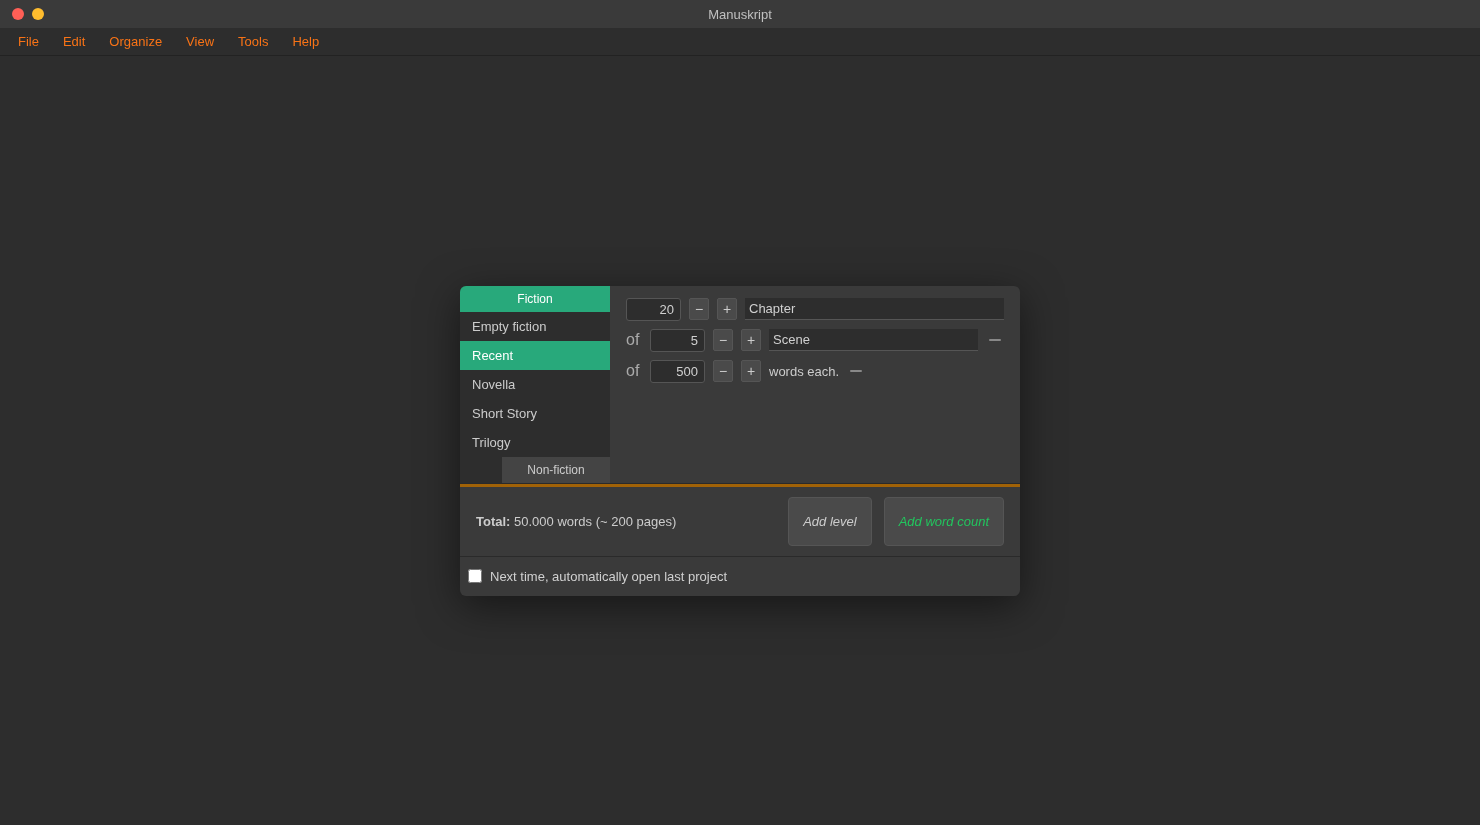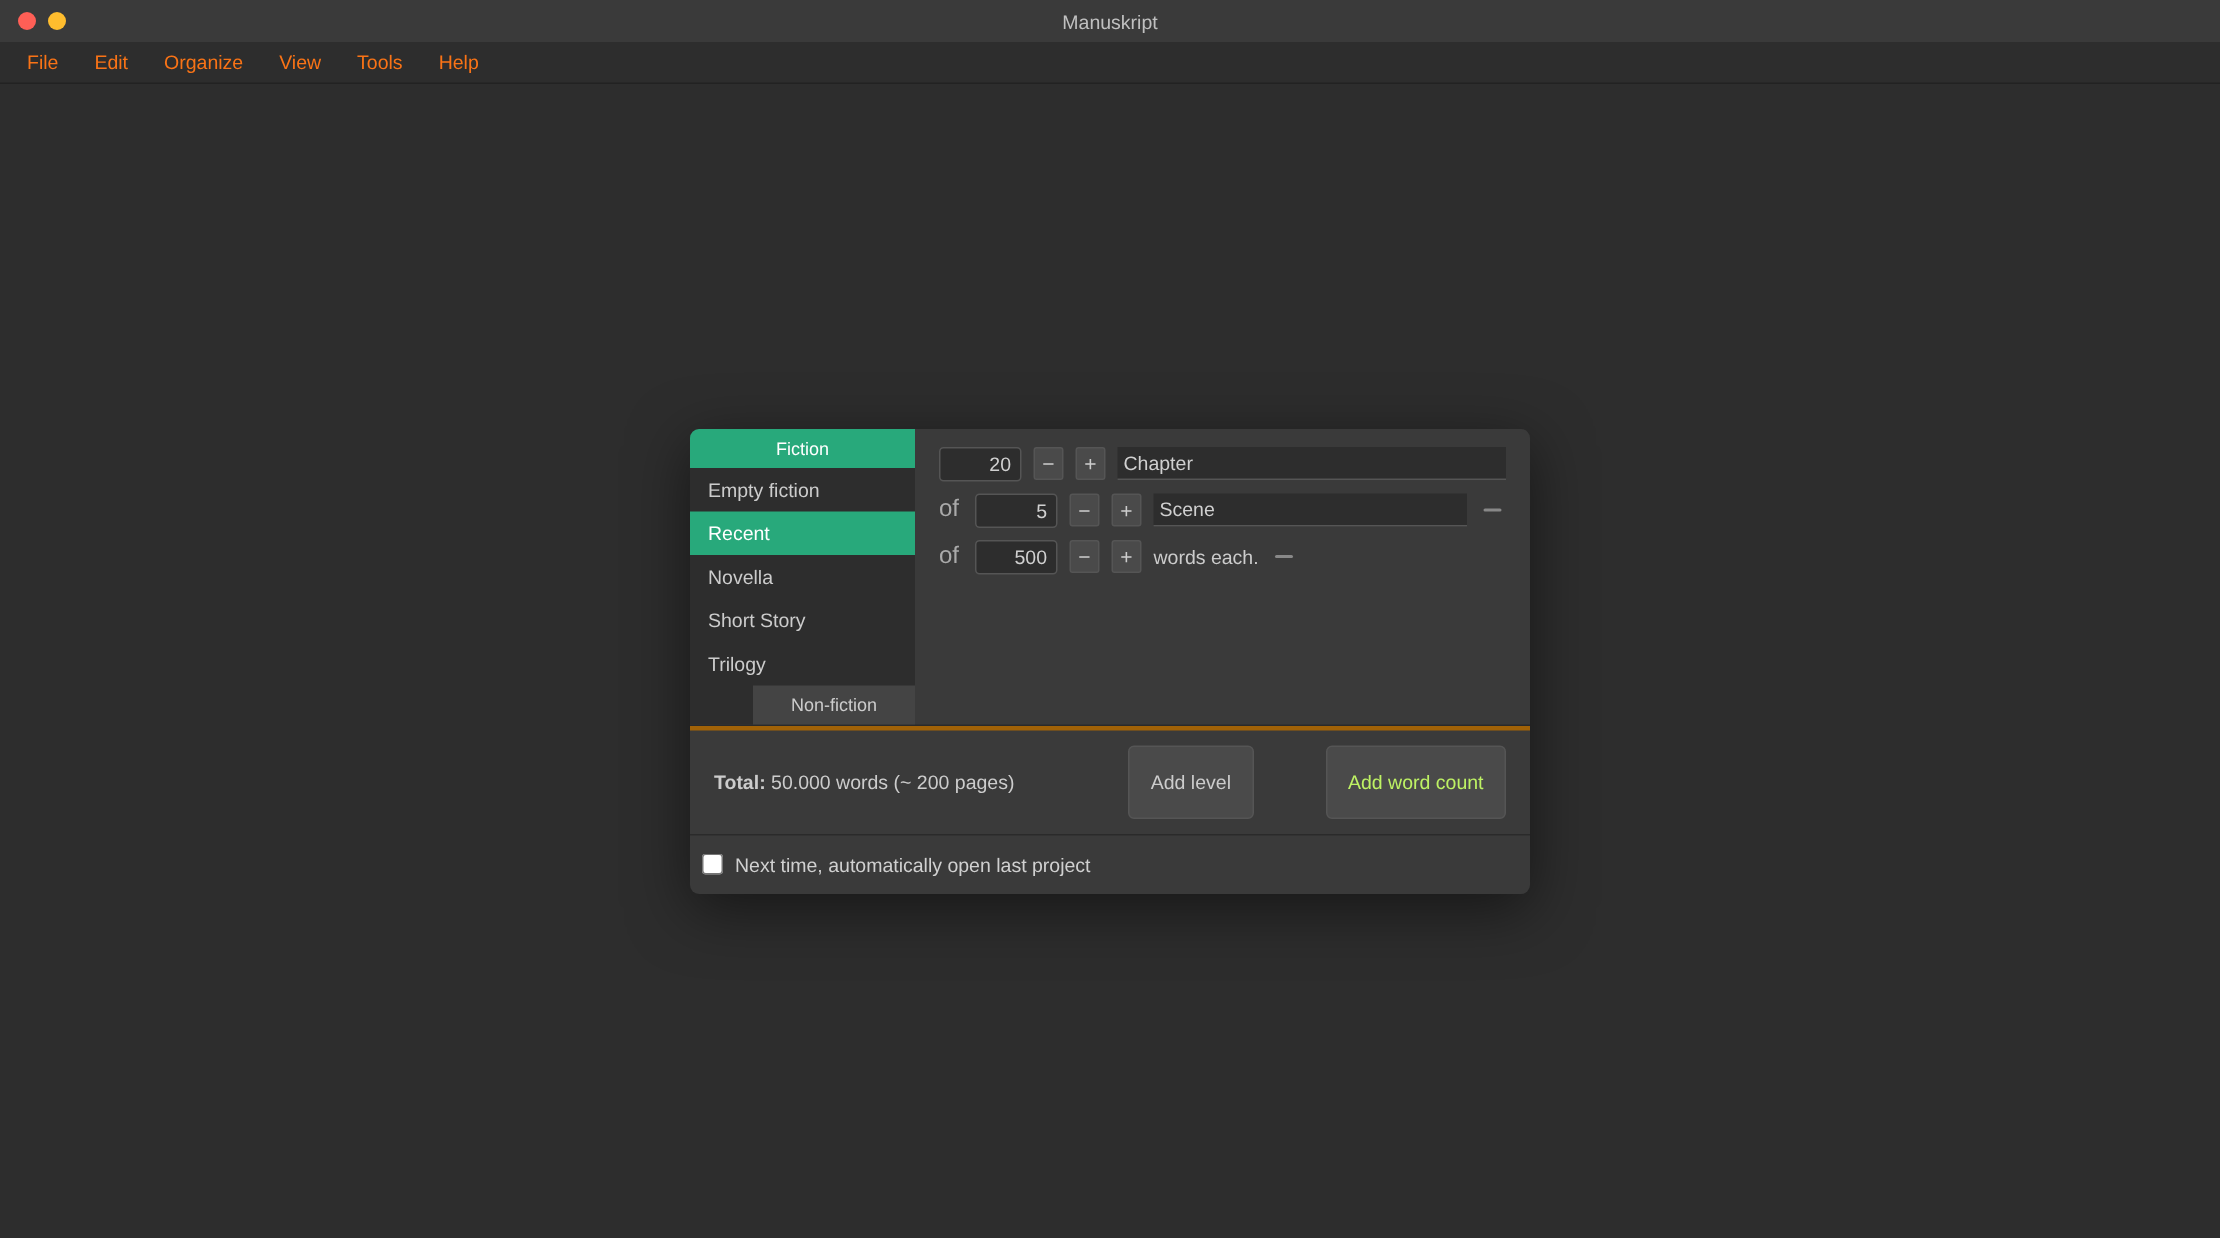--- a/index.html
+++ b/index.html
@@ -224,26 +224,26 @@
     }
 
     .action-btn {
       background-color: #4a4a4a;
       border: 1px solid #555;
       border-radius: 4px;
       color: #ccc;
       padding: 16px 14px;
       cursor: pointer;
       font-size: 13px;
+      font-style: italic;
     }
 
     .action-btn.disabled {
-      color: #bef264;
+      color: #22c55e;
       cursor: default;
-      margin-left: 36px;
     }
 
     
     #bottom-section {
       padding: 12px 8px;
       border-top: 1px solid #2a2a2a;
       display: flex;
       flex-direction: column;
       gap: 14px;
     }

